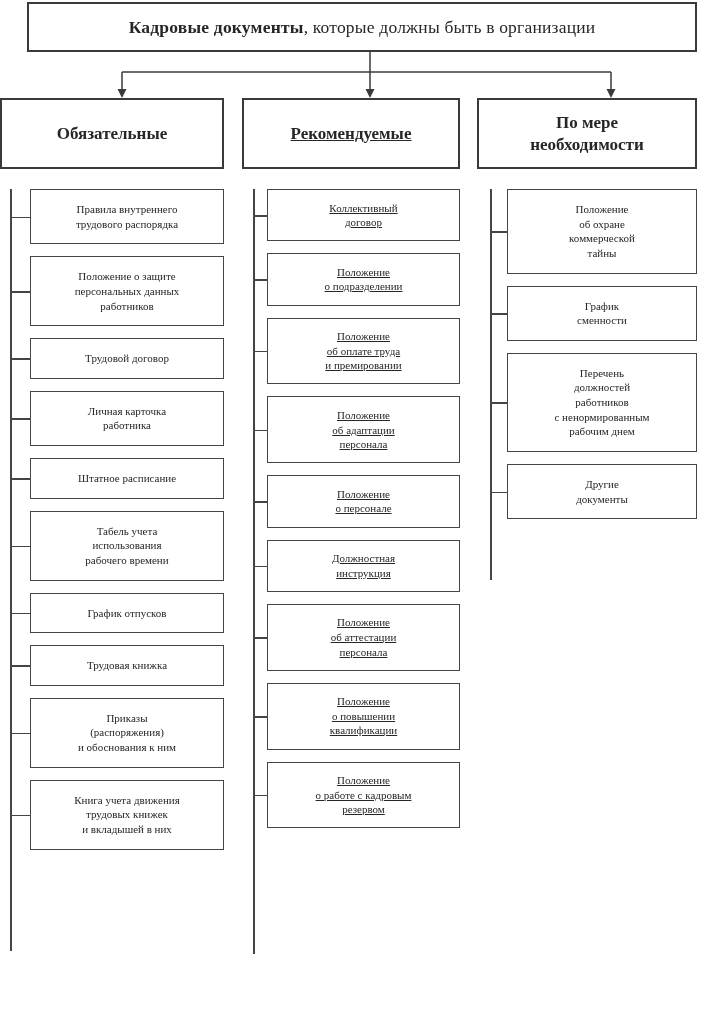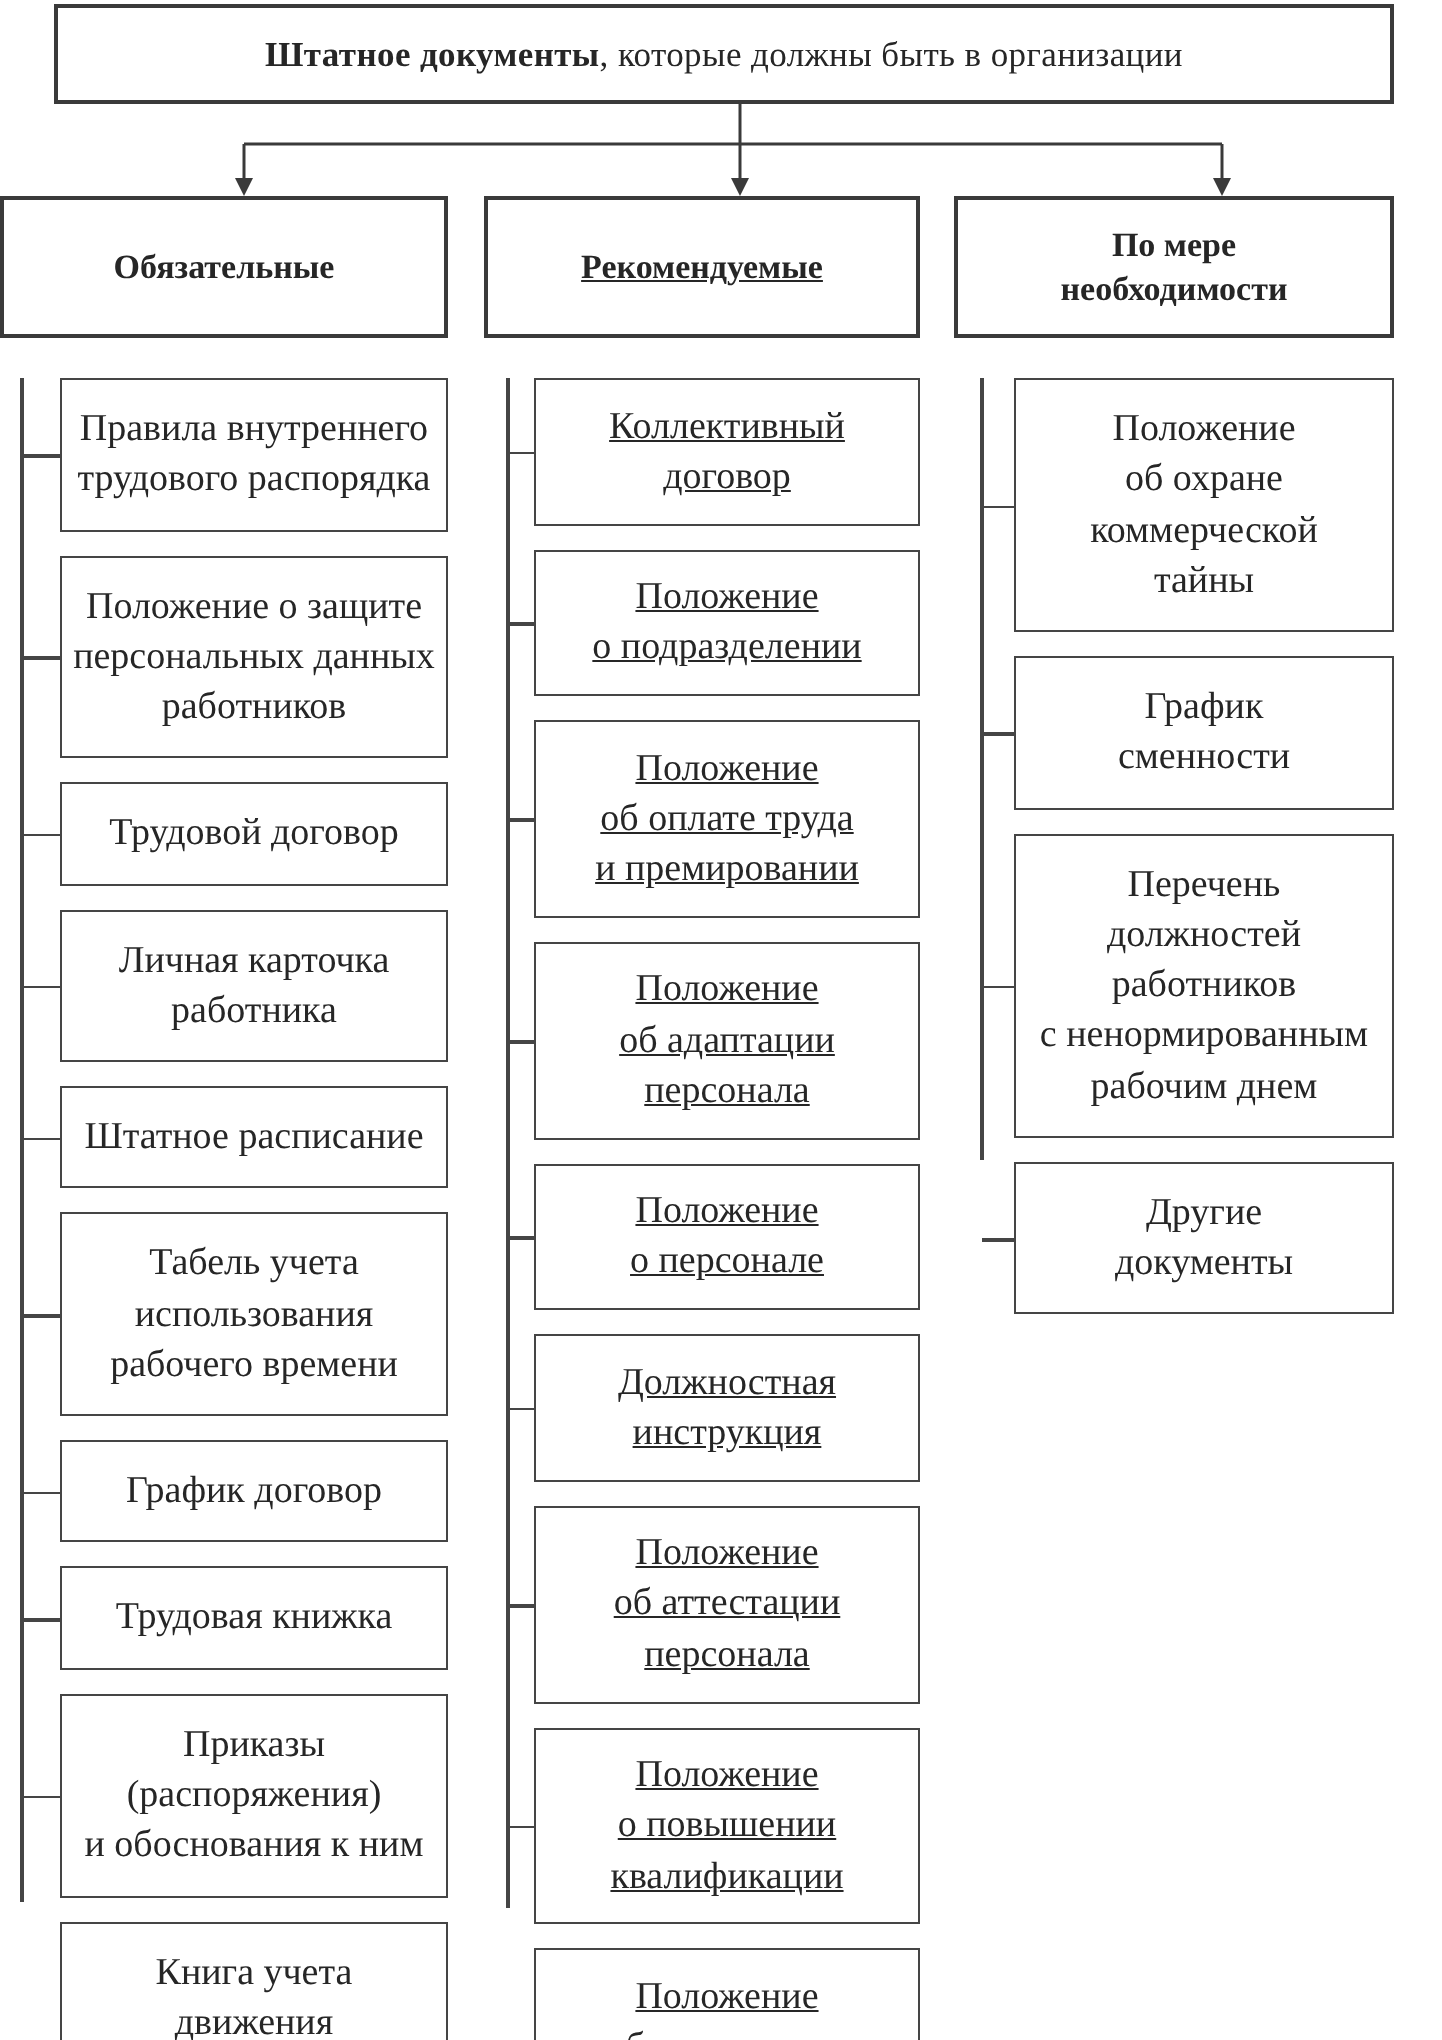--- a/index.html
+++ b/index.html
@@ -70,21 +70,21 @@
   .col-3 .items { padding-left: 30px; }
   .node {
     position: relative;
     box-sizing: border-box;
     border: 1.5px solid #454545;
     margin-top: 12px;
     display: flex;
     align-items: center;
     justify-content: center;
     text-align: center;
-    font-size: 19px;
+    font-size: 11px;
     line-height: 1.33;
     white-space: pre-line;
     padding: 12px 5px;
     background: #fff;
   }
   .col-2 .node { padding: 10.5px 5px; }
   .node:first-of-type { margin-top: 20px; }
   
   .node::before {
     content: "";
@@ -103,21 +103,21 @@
     width: 1.5px;
     background: #454545;
   }
 </style>
 </head>
 <body>
 
 <div class="page">
 
   <div class="title-box">
-    <span><span class="b">Штатное документы</span><span>, которые должны быть в организации</span></span>
+    <span><span class="b">Кадровые документы</span><span>, которые должны быть в организации</span></span>
   </div>
 
   <svg class="connector" viewBox="0 0 721 46" xmlns="http://www.w3.org/2000/svg">
     <g stroke="#3a3a3a" stroke-width="1.5" fill="none">
       <line x1="370" y1="0" x2="370" y2="20"></line>
       <line x1="122" y1="20" x2="611" y2="20"></line>
       <line x1="122" y1="20" x2="122" y2="39"></line>
       <line x1="370" y1="20" x2="370" y2="39"></line>
       <line x1="611" y1="20" x2="611" y2="39"></line>
     </g>
@@ -158,21 +158,21 @@
             <span>Штатное расписание</span>
           </div>
 
           <div class="node">
             <span>Табель учета
 использования
 рабочего времени</span>
           </div>
 
           <div class="node">
-            <span>График договор</span>
+            <span>График отпусков</span>
           </div>
 
           <div class="node">
             <span>Трудовая книжка</span>
           </div>
 
           <div class="node">
             <span>Приказы
 (распоряжения)
 и обоснования к ним</span>

